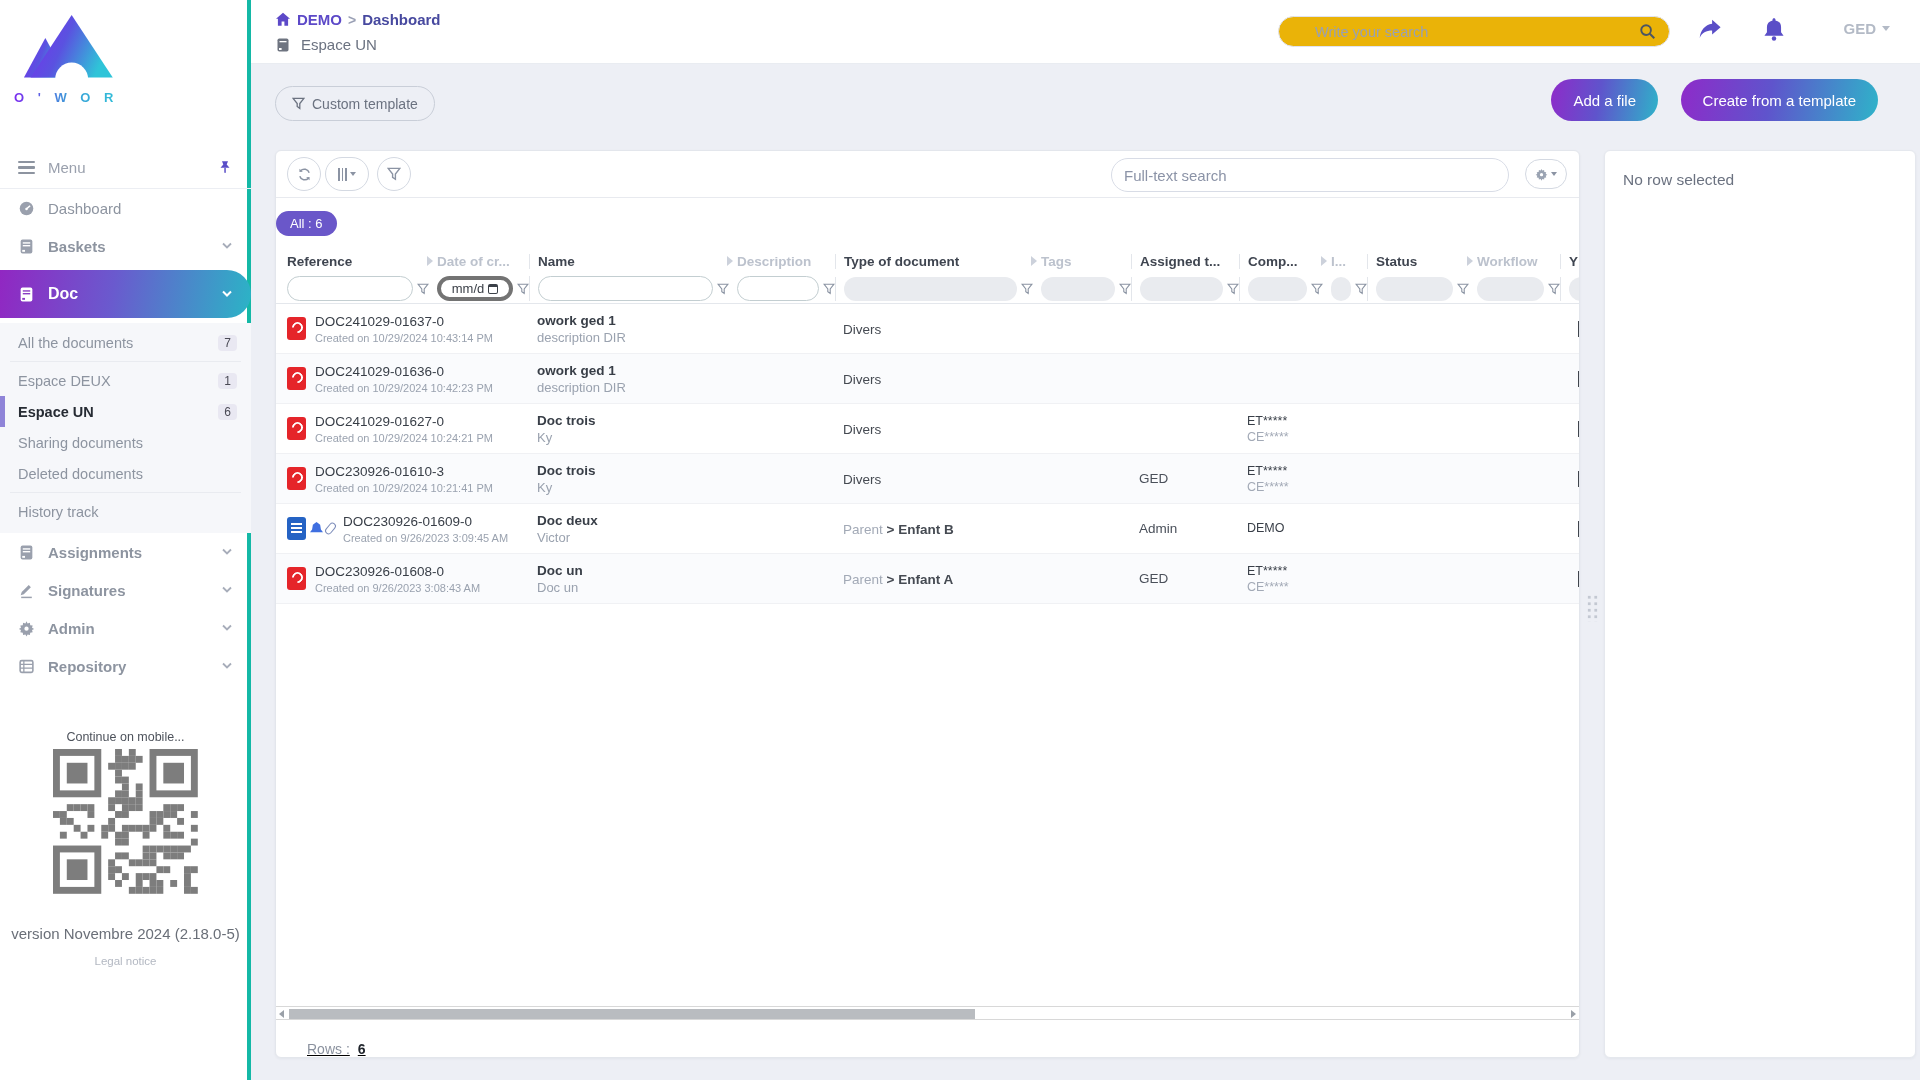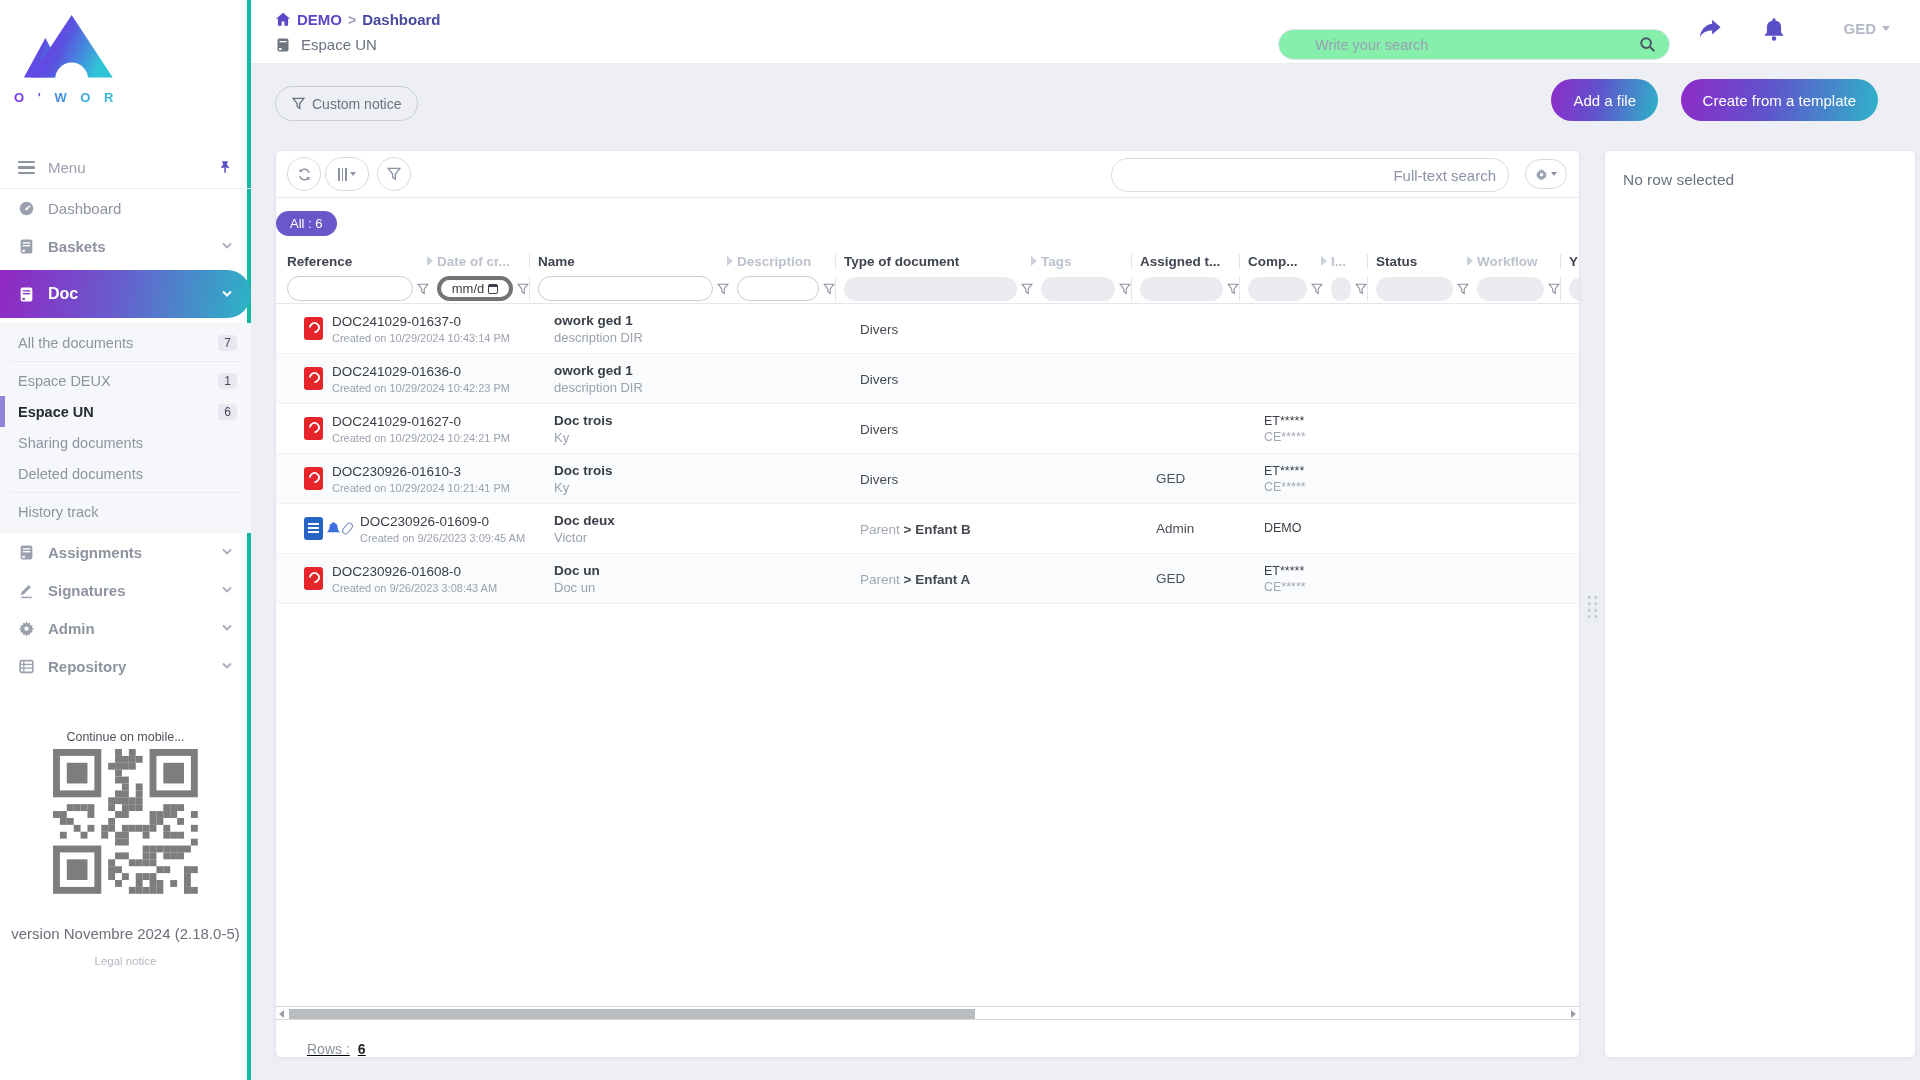--- a/index.html
+++ b/index.html
@@ -35,21 +35,21 @@
   .legal { position:absolute; left:0; top:955px; width:251px; text-align:center; font-size:11.5px; color:#b3b8c2; cursor:pointer; }
 
   
   .topbar { position:absolute; left:251px; top:0; width:1669px; height:64px; background:#fff; border-bottom:1px solid #e9ecf1; }
   .crumb1 { position:absolute; left:24px; top:11px; display:flex; align-items:center; gap:6px; }
   .crumb-root { font-size:15px; font-weight:700; color:#5c49c8; cursor:pointer; }
   .crumb-sep { font-size:14px; font-weight:700; color:#9aa0b5; }
   .crumb-cur { font-size:15px; font-weight:700; color:#47499f; }
   .crumb2 { position:absolute; left:24px; top:36px; display:flex; align-items:center; gap:10px; }
   .crumb-sub { font-size:15px; color:#6b7280; }
-  .top-search { position:absolute; right:250px; top:16px; width:392px; height:31px; background:#86efac; border:1px solid #e0e3f0; border-radius:16px; display:flex; align-items:center; padding:0 12px 0 36px;margin-top:13px; }
+  .top-search { position:absolute; right:250px; top:16px; width:392px; height:31px; background:#eab308; border:1px solid #e0e3f0; border-radius:16px; display:flex; align-items:center; padding:0 12px 0 36px; }
   .top-search input { flex:1; border:none; outline:none; background:transparent; font-size:14.5px; color:#4a5160; font-family:inherit; }
   .top-search input::placeholder { color:#98a0b4; }
   .icon-btn { position:absolute; cursor:pointer; }
   .user-menu { position:absolute; right:30px; top:20px; display:flex; align-items:center; gap:6px; cursor:pointer; }
   .user-label { font-size:15px; color:#b3bac6; font-weight:600; }
   .caret { width:0; height:0; border-left:4.5px solid transparent; border-right:4.5px solid transparent; border-top:5px solid #b3bac6; }
 
   
   .actionbar { position:absolute; left:251px; top:64px; width:1669px; height:72px; }
   .btn-outline { position:absolute; left:24px; top:22px; height:35px; display:flex; align-items:center; gap:7px; padding:0 16px; border:1px solid #c9ced8; border-radius:18px; color:#6b7280; font-size:14px; cursor:pointer; background:transparent; }
@@ -61,21 +61,21 @@
   .table-card { position:absolute; left:275px; top:150px; width:1305px; height:908px; background:#fff; border:1px solid #e3e6ec; border-radius:6px; box-shadow:0 1px 3px rgba(20,30,60,.05); overflow:hidden; }
   .toolbar { position:relative; height:47px; border-bottom:1px solid #e8eaef; }
   .round-btn { position:absolute; top:6px; height:34px; border:1px solid #d4d9e2; background:#fff; border-radius:17px; display:flex; align-items:center; justify-content:center; gap:3px; cursor:pointer; color:#8b93a3; }
   .rb-refresh { left:11px; width:34px; }
   .rb-cols { left:49px; width:44px; }
   .rb-filter { left:101px; width:34px; }
   .cols-glyph { display:inline-flex; gap:2px; }
   .cols-glyph i { width:1.6px; height:13px; background:#8b93a3; display:block; }
   .caret-sm { width:0; height:0; border-left:3.5px solid transparent; border-right:3.5px solid transparent; border-top:4px solid #8b93a3; }
   .ft-search { position:absolute; left:835px; top:7px; width:398px; height:34px; border:1px solid #d8dce6; border-radius:17px; display:flex; align-items:center; padding:0 12px; background:#fff; }
-  .ft-search input { flex:1; border:none; outline:none; font-size:15px; color:#14532d; font-family:inherit; background:transparent;text-align:right; }
+  .ft-search input { flex:1; border:none; outline:none; font-size:15px; color:#14532d; font-family:inherit; background:transparent; }
   .ft-search input::placeholder { color:#8b93a7; }
   .rb-gear { left:1249px; width:42px; height:30px; top:8px; border-radius:15px; }
 
   .chip-row { height:50px; display:flex; align-items:center; }
   .chip { background:#6a57c9; color:#fff; font-size:13px; border-radius:14px; padding:6px 14px; line-height:1; cursor:pointer; }
 
   .thead, .tfilter { display:grid; grid-template-columns:150px 100px 200px 106px 198px 98px 108px 84px 44px 102px 91px 40px; padding-left:11px; }
   .thead { height:26px; align-items:center; }
   .hc { position:relative; font-size:13.5px; font-weight:700; color:#3f4550; white-space:nowrap; overflow:hidden; padding-right:10px; cursor:pointer; }
   .hc.muted { color:#bcc2cd; }
@@ -83,21 +83,21 @@
   .tfilter { height:30px; align-items:center; border-bottom:1px solid #e4e7ec; }
   .thead .v, .tfilter .v { border-left:1px solid #e3e6eb; padding-left:8px; margin-left:-8px; }
   .fcell { display:flex; align-items:center; gap:4px; padding-right:8px; }
   .f-input { flex:1; min-width:0; height:25px; border:1px solid #c3ced1; border-radius:13px; outline:none; padding:0 10px; font-size:13px; font-family:inherit; color:#3f4550; }
   .f-date { flex:1; height:25px; border:4px solid #737373; border-radius:13px; display:flex; align-items:center; justify-content:center; gap:4px; font-size:13px; color:#3b4048; cursor:text; }
   .cal-glyph { display:inline-block; width:10px; height:10px; border:1.4px solid #3b4048; border-top-width:3px; border-radius:2px; }
   .f-pill { flex:1; height:24px; background:#e9ebef; border-radius:13px; }
   .funnel-icon { flex:0 0 auto; cursor:pointer; display:flex; }
 
   .tbody { }
-  .trow { display:grid; grid-template-columns:250px 200px 106px 198px 98px 108px 84px 44px 102px 91px 40px; height:50px; padding-left:28px; border-bottom:1px solid #f0f1f4; align-items:center; cursor:pointer; }
+  .trow { display:grid; grid-template-columns:250px 200px 106px 198px 98px 108px 84px 44px 102px 91px 40px; height:50px; padding-left:11px; border-bottom:1px solid #f0f1f4; align-items:center; cursor:pointer; }
   .trow.alt { background:#fafbfd; }
   .cell { min-width:0; padding-right:8px; }
   .c-ref { display:flex; align-items:center; gap:4px; }
   .icon-cluster { display:flex; align-items:center; gap:4px; flex:0 0 auto; }
   .ref-text { margin-left:5px; }
   .ref { font-size:13.5px; color:#383e47; white-space:nowrap; }
   .created { font-size:11px; color:#9aa2af; margin-top:3px; white-space:nowrap; }
   .nm { font-size:13.5px; font-weight:700; color:#383e47; white-space:nowrap; }
   .sub { font-size:13px; color:#9aa2af; margin-top:2px; white-space:nowrap; }
   .tp { font-size:13.5px; color:#a2a9b6; }
@@ -446,21 +446,21 @@
       <span class="user-label">GED</span>
       <span class="caret"></span>
     </div>
   </header>
 
   <div class="actionbar">
     <button class="btn-outline">
       <svg width="13" height="13" viewBox="0 0 12 12">
           <path d="M1 1.2h10L7.2 6v4.5L4.8 8.8V6Z" fill="none" stroke="#6b7280" stroke-width="1.2"></path>
         </svg>
-      <span>Custom notice</span>
+      <span>Custom template</span>
     </button>
     <button class="btn-grad btn-add">Add a file</button>
     <button class="btn-grad btn-create">Create from a template</button>
   </div>
 
   <section class="table-card">
     <div class="toolbar">
       <div class="round-btn rb-refresh">
         <svg width="15" height="15" viewBox="0 0 16 16">
             <path d="M13 6.2A5.4 5.4 0 0 0 3.8 4.1" fill="none" stroke="#8b93a3" stroke-width="1.6"></path>

